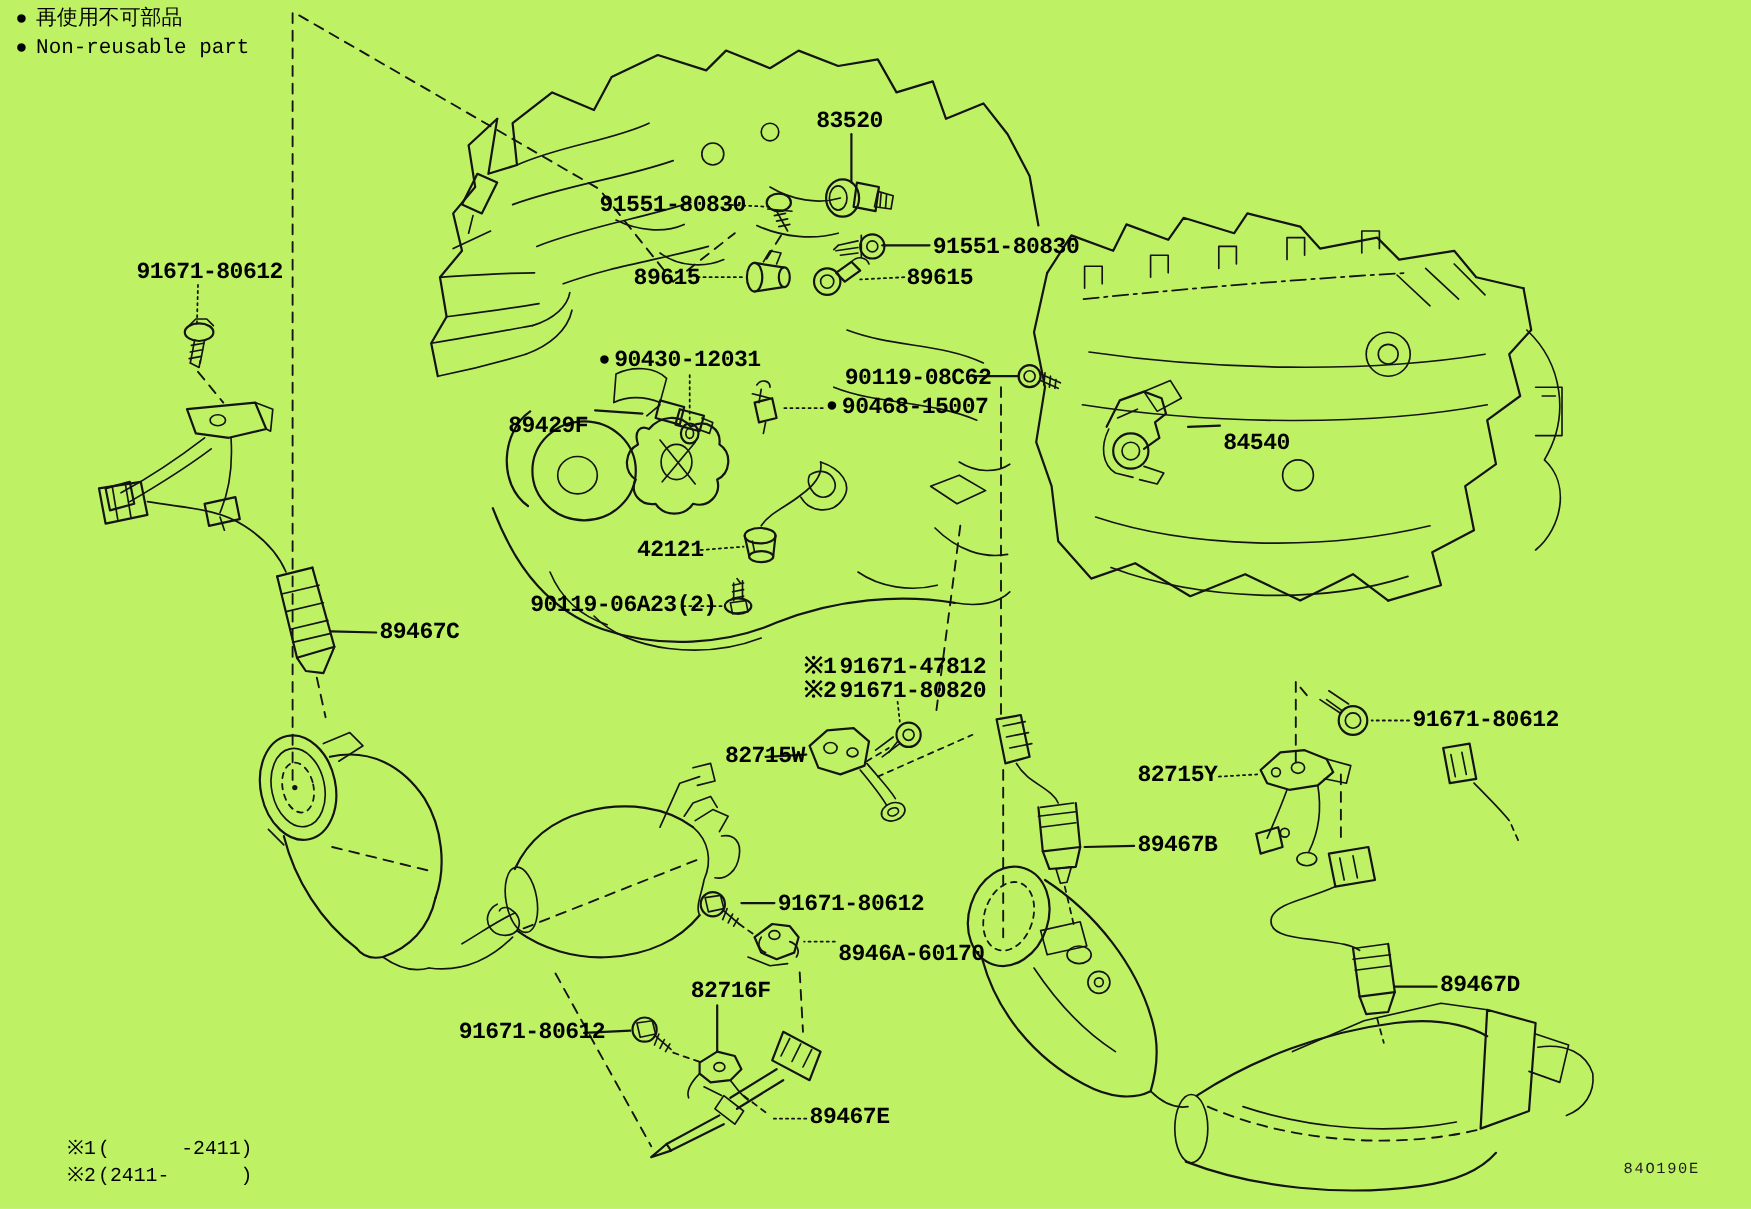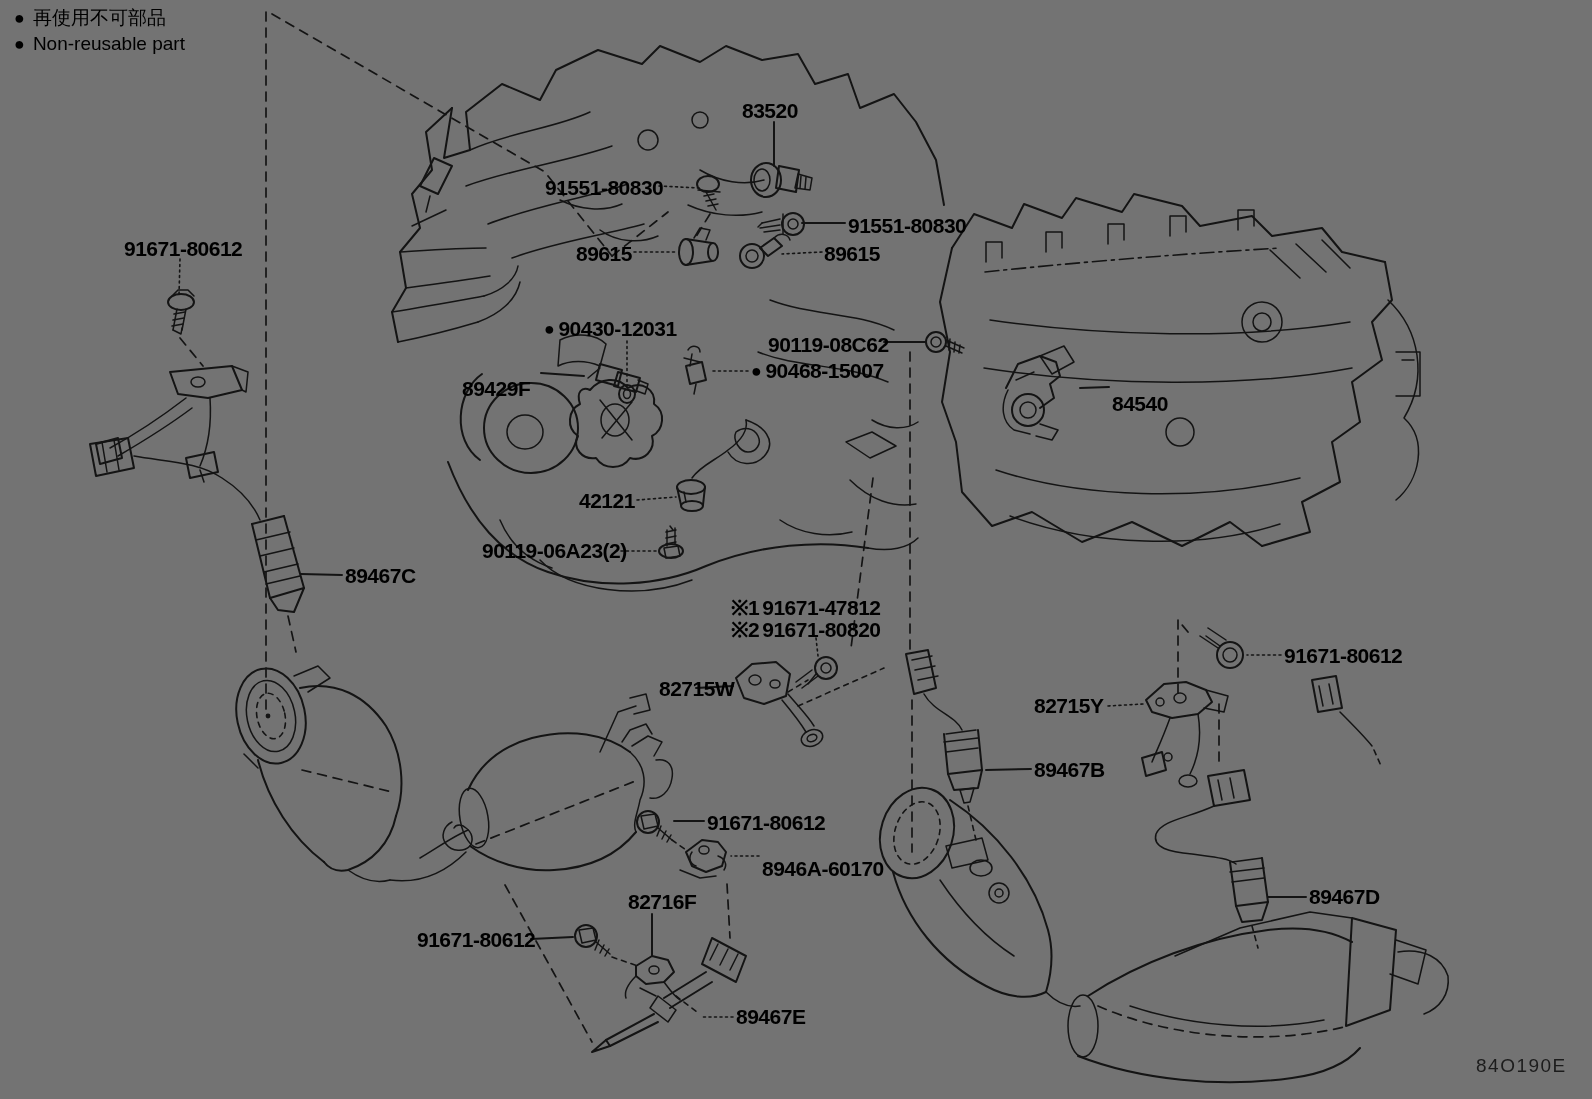--- a/index.html
+++ b/index.html
@@ -1,35 +1,35 @@
 <!DOCTYPE html>
 <html><head>
 <meta charset="utf-8">
 <style>
   html,body{margin:0;padding:0;background:#ffffff;}
-  #stage{position:relative;width:1592px;height:1099px;background:#737373;overflow:hidden;
-         font-family:Liberation Sans, sans-serif;text-align:right;}
+  #stage{position:relative;width:1592px;height:1099px;background:#bef264;overflow:hidden;
+         font-family:Liberation Mono, monospace;text-align:right;}
   #art{position:absolute;left:0;top:0;}
   #art path,#art ellipse,#art circle,#art line,#art polyline{
       fill:none;stroke:#141414;stroke-width:2;stroke-linecap:round;stroke-linejoin:round;}
   #art .thin{stroke-width:1.5;}
   #art .dash{stroke-dasharray:9 7;stroke-width:1.7;}
   #art .dsh2{stroke-dasharray:5 5;stroke-width:1.6;}
   #art .dot{stroke-dasharray:2 3.5;stroke-width:1.6;}
   #art .chain{stroke-dasharray:14 5 3 5;stroke-width:1.6;}
   #art .fillb{fill:#141414;stroke:none;}
   .callout{position:absolute;font-weight:bold;font-size:21px;line-height:1;
            letter-spacing:-0.5px;white-space:nowrap;color:#000;cursor:pointer;}
   .callout .bullet{font-size:18px;margin-right:4px;vertical-align:1px;}
   .callout .prefix{margin-right:3px;}
   .legend{position:absolute;left:14px;color:#000;font-size:19px;line-height:1;white-space:nowrap;}
   .legend .bullet{font-size:18px;margin-right:8px;}
   .footnote{position:absolute;left:18px;color:#000;font-size:18px;line-height:1;white-space:pre;}
   .footnote .prefix{margin-right:2px;}
-  #diagram-code{position:absolute;left:1476px;top:1055px;font-size:19px;letter-spacing:1.5px;
+  #diagram-code{position:absolute;left:1476px;top:1055px;font-size:14px;letter-spacing:1.5px;
            color:#1c1c1c;white-space:nowrap;}
 </style>
 </head>
 <body>
 
 <div id="stage">
 
   <svg id="art" width="1592" height="1099" viewBox="0 0 1592 1099">
 
     <g>
@@ -496,15 +496,21 @@
       <div class="callout" style="left: 1034px; top: 695px;"><span>82715Y</span></div>
       <div class="callout" style="left: 1034px; top: 759px;"><span>89467B</span></div>
       <div class="callout" style="left: 707px; top: 812px;"><span>91671-80612</span></div>
       <div class="callout" style="left: 762px; top: 846px; margin-top: 12px;"><span>8946A-60170</span></div>
       <div class="callout" style="left: 628px; top: 891px;"><span>82716F</span></div>
       <div class="callout" style="left: 417px; top: 929px;"><span>91671-80612</span></div>
       <div class="callout" style="left: 736px; top: 1006px;"><span>89467E</span></div>
       <div class="callout" style="left: 1309px; top: 886px;"><span>89467D</span></div>
     </div>
 
+  <div class="footnote" style="top:1018px;">
+    <span class="prefix">※1</span><span class="ft">(      -2411)</span>
+  </div>
+  <div class="footnote" style="top:1043px;">
+    <span class="prefix">※2</span><span class="ft">(2411-      )</span>
+  </div>
 
   <div id="diagram-code">84O190E</div>
 </div>
 
 </body></html>

